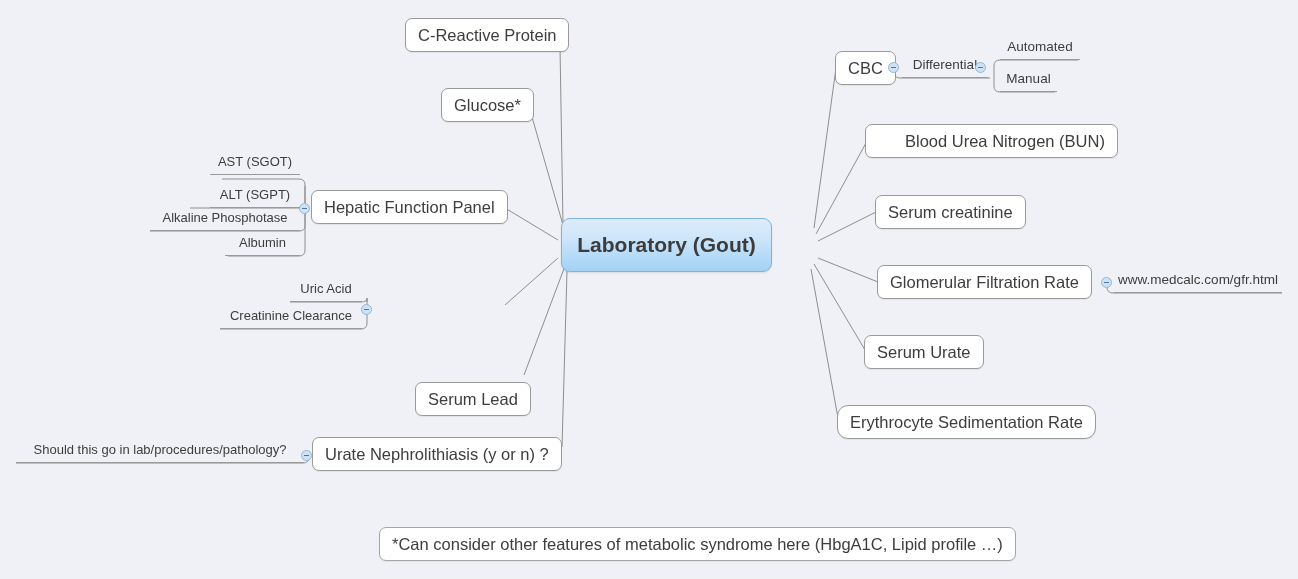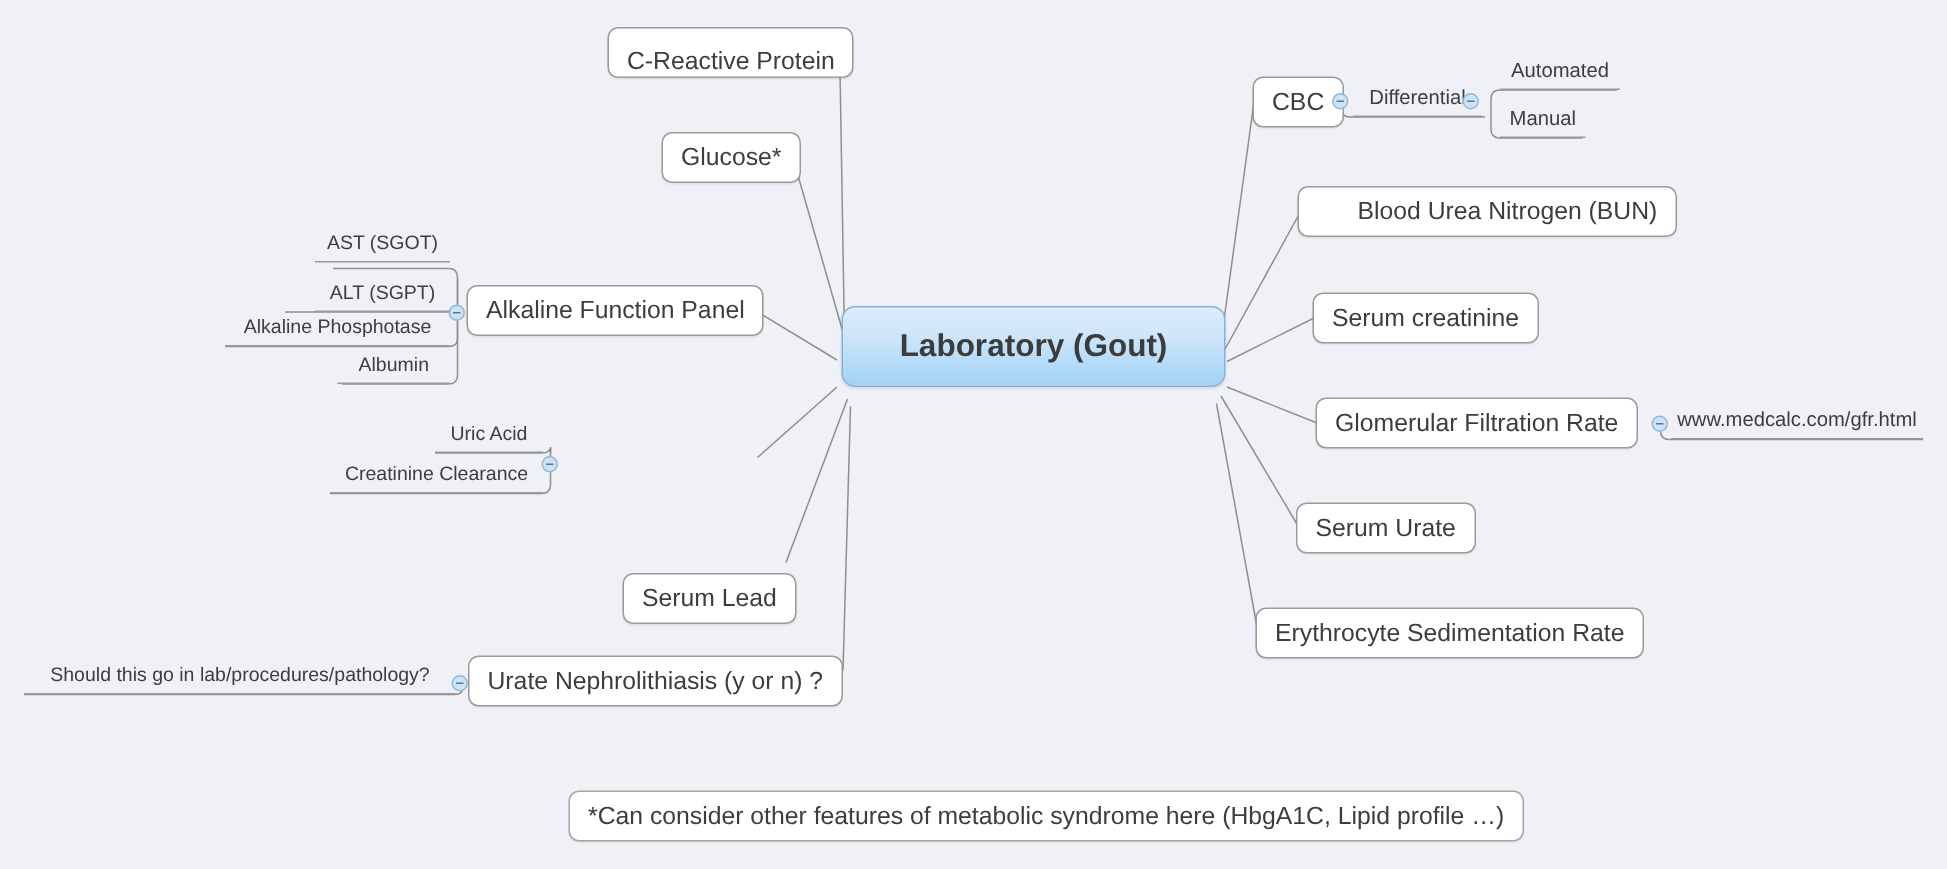--- a/index.html
+++ b/index.html
@@ -153,34 +153,34 @@
       <path d="M 1000 60 L 1078 60"></path>
       <path d="M 1000 60 Q 994 60 994 66 L 994 73"></path>
       <path d="M 1000 92 L 1055 92"></path>
       <path d="M 1000 92 Q 994 92 994 86 L 994 73"></path>
 
       <path d="M 1113 293 L 1282 293"></path>
       <path d="M 1113 293 Q 1107 293 1107 287 L 1107 283"></path>
     </g>
   </svg>
 
-  <div class="root" style="left:561px; top:204px; width:256px; height:54px;">
+  <div class="root" style="left:561px; top:218px; width:211px; height:54px;">
     <span>Laboratory (Gout)</span>
   </div>
 
-  <div class="node lvl1" style="left:405px; top:18px;align-items:flex-end;">
+  <div class="node lvl1" style="left:405px; top:18px;">
     <span>C-Reactive Protein</span>
   </div>
 
   <div class="node lvl1" style="left:441px; top:88px;">
     <span>Glucose*</span>
   </div>
 
   <div class="node lvl1" style="left:311px; top:190px;">
-    <span>Alkaline Function Panel</span>
+    <span>Hepatic Function Panel</span>
   </div>
   <div class="toggle" style="left:299px; top:203px;"></div>
 
   <div class="toggle" style="left:361px; top:304px;"></div>
 
   <div class="node lvl1" style="left:415px; top:382px;">
     <span>Serum Lead</span>
   </div>
 
   <div class="node lvl1" style="left:312px; top:437px;">
@@ -243,21 +243,21 @@
   <div class="toggle" style="left:1101px; top:277px;"></div>
 
   <div class="leaf big" style="left:1114px; top:272px; width:168px; height:21px;">
     <span>www.medcalc.com/gfr.html</span>
   </div>
 
   <div class="node lvl1" style="left:864px; top:335px;">
     <span>Serum Urate</span>
   </div>
 
-  <div class="node lvl1" style="left:837px; top:405px;">
+  <div class="node lvl1" style="left:837px; top:405px;border-radius:11px;">
     <span>Erythrocyte Sedimentation Rate</span>
   </div>
 
   <div class="node note" style="left:379px; top:527px;">
     <span>*Can consider other features of metabolic syndrome here (HbgA1C, Lipid profile …)</span>
   </div>
 
 </div>
 
 </body></html>

